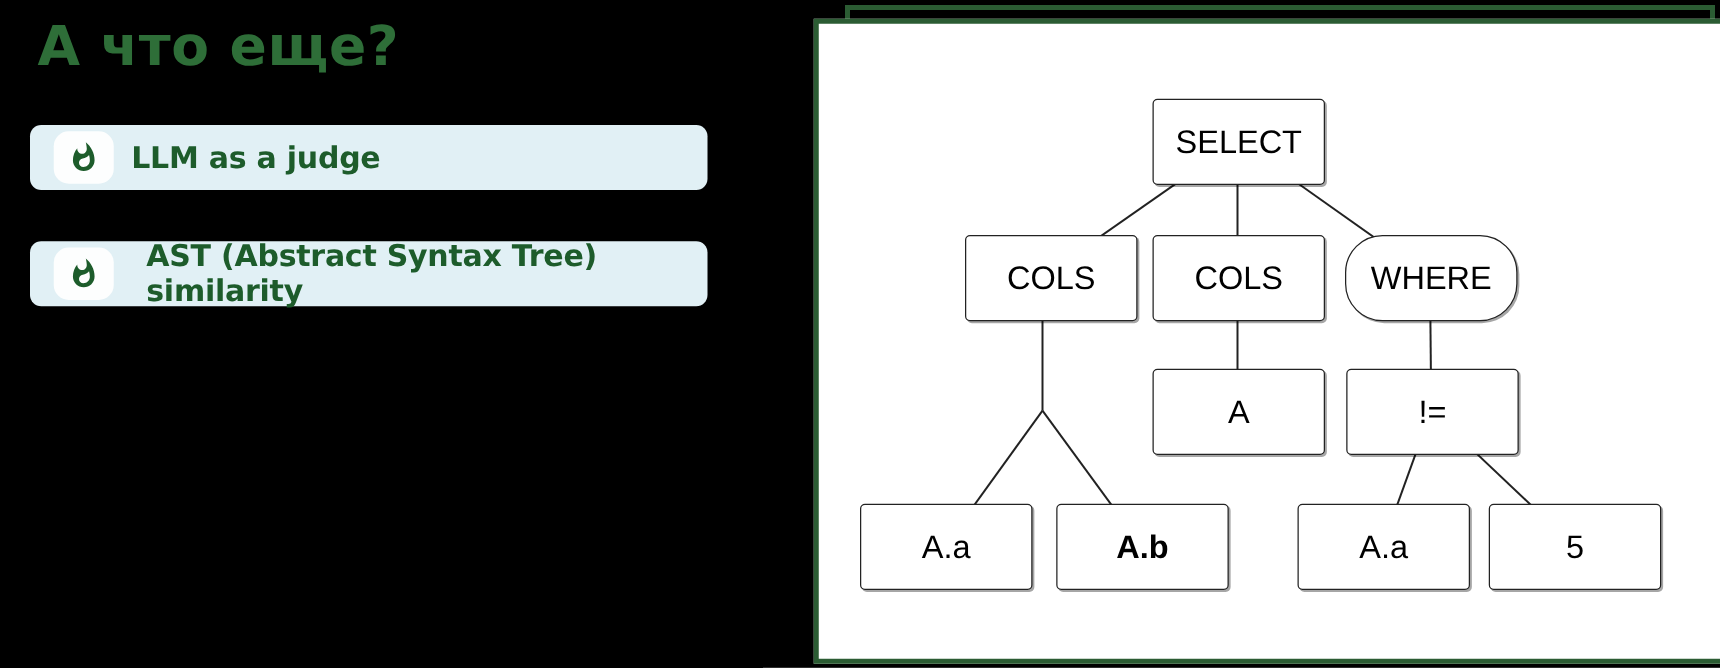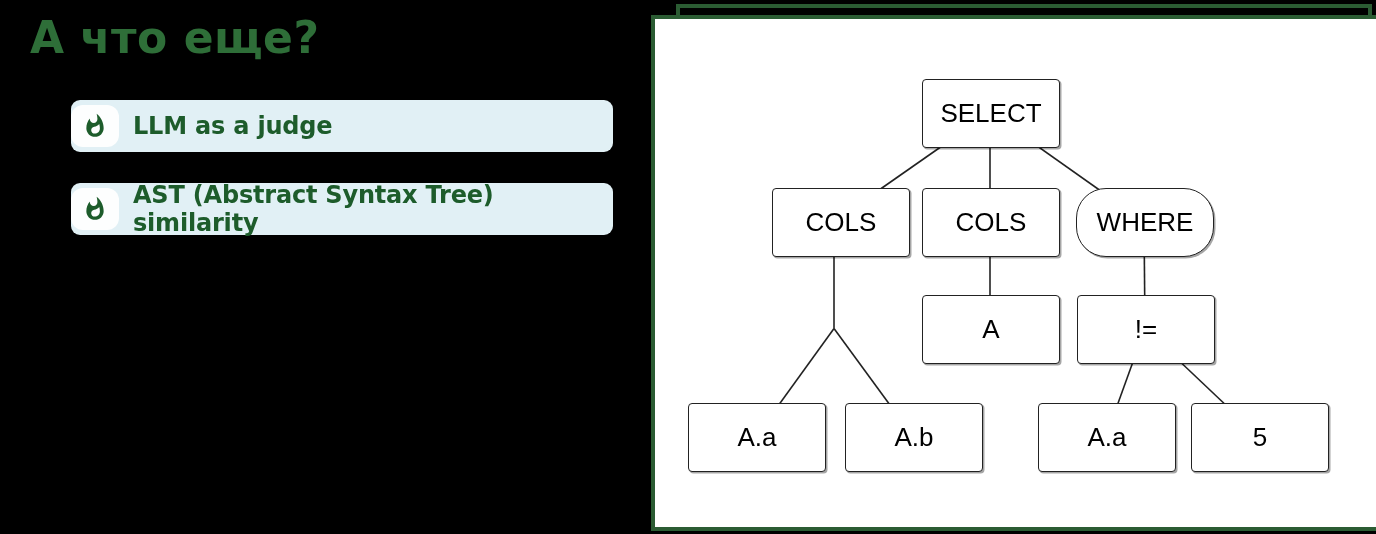--- a/index.html
+++ b/index.html
@@ -2,23 +2,23 @@
 <html><head>
 <meta charset="utf-8">
 <style>
   html,body{margin:0;padding:0;background:#000;}
   .slide{position:relative;width:1376px;height:534px;background:#000;overflow:hidden;
          font-family:"Liberation Sans",sans-serif;}
   .title{position:absolute;left:30px;top:12px;margin:0;
          font-size:44px;font-weight:bold;letter-spacing:.5px;color:#2e6e38;
          font-family:"DejaVu Sans","Liberation Sans",sans-serif;}
   .bullet{position:absolute;left:24px;width:542px;height:52px;border-radius:9px;
-          background:#e1f0f5;display:flex;align-items:center;padding-left:0;box-sizing:border-box;margin-left:47px;}
+          background:#e1f0f5;display:flex;align-items:center;padding-left:19px;box-sizing:border-box;}
   .bullet-0{top:100px;}
-  .bullet-1{top:183px;}
+  .bullet-1{top:193px;gap:12px;}
   .tile{width:48px;height:42px;border-radius:12px;background:#fdfefe;
         display:flex;align-items:center;justify-content:center;flex:0 0 auto;}
   .tile svg{width:26px;height:26px;}
   .bullet-label{margin-left:14px;font-size:24px;font-weight:bold;color:#1d5c2b;
                 font-family:"DejaVu Sans","Liberation Sans",sans-serif;letter-spacing:-0.2px;}
   .backframe{position:absolute;left:676px;top:4px;width:696px;height:503px;
              border:4px solid #2b5c33;box-sizing:border-box;background:transparent;}
   .panel{position:absolute;left:651px;top:15px;width:824px;height:516px;
          border:4px solid #2b5c33;box-sizing:border-box;background:#ffffff;}
   .edges{position:absolute;left:0;top:0;width:704px;height:508px;}
@@ -28,21 +28,21 @@
         display:flex;align-items:center;justify-content:center;
         font-size:26px;color:#000;font-family:"Liberation Sans",sans-serif;}
   .n-select{left:267px;top:60px;}
   .n-cols{left:117px;top:169px;}
   .n-from{left:267px;top:169px;}
   .n-where{left:421px;top:169px;border-radius:30px;}
   .n-colid{left:111px;top:276px;}
   .n-a{left:267px;top:276px;}
   .n-neq{left:422px;top:276px;}
   .n-aa1{left:33px;top:384px;}
-  .n-ab{left:190px;top:384px;}
+  .n-ab{left:190px;top:384px;font-weight:bold;}
   .n-aa2{left:383px;top:384px;}
   .n-five{left:536px;top:384px;}
 </style>
 </head>
 <body>
 
 <div class="slide">
 
   <h1 class="title">А что еще?</h1>
 

